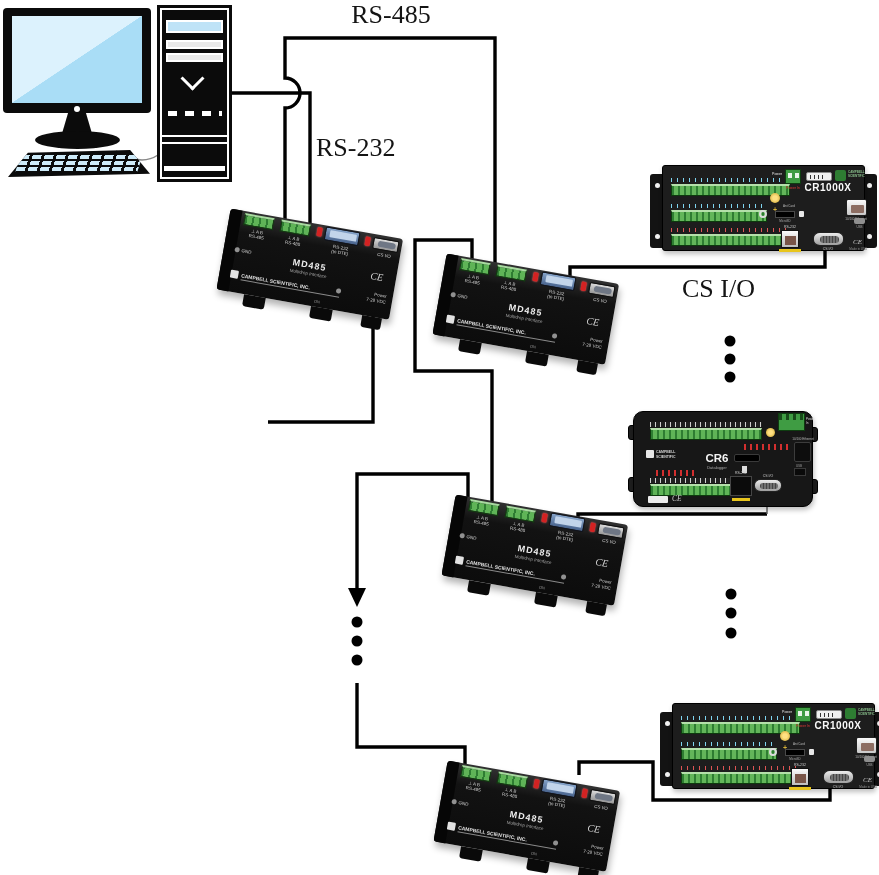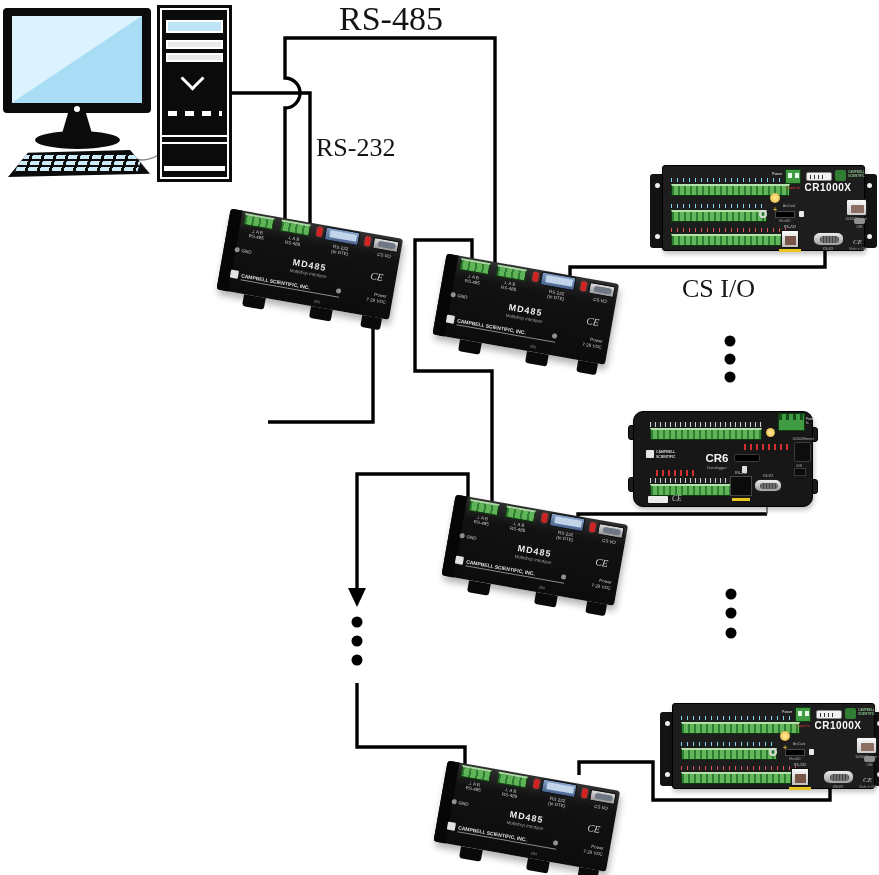--- a/index.html
+++ b/index.html
@@ -4,21 +4,21 @@
 <style>
   html,body{margin:0;padding:0;background:#fff;}
   .canvas{position:relative;width:879px;height:875px;background:#fff;overflow:hidden;
           font-family:"Liberation Sans",sans-serif;}
   .canvas *{position:absolute;box-sizing:border-box;}
   svg.wires{left:0;top:0;width:879px;height:875px;}
   .prel{white-space:pre-line;}
 
   
   .dlabel{font-family:"Liberation Serif",serif;color:#141414;}
-  .lbl-rs485{left:338px;top:0px;width:106px;text-align:center;font-size:34px;}
+  .lbl-rs485{left:338px;top:0px;width:106px;text-align:center;font-size:26px;}
   .lbl-rs232{left:316px;top:133px;width:100px;font-size:26px;}
   .lbl-csio{left:682px;top:274px;width:100px;font-size:26px;}
   .lbl-wall{left:131px;top:381px;width:138px;text-align:center;font-size:23px;line-height:28px;}
 
   
   .monitor{left:3px;top:8px;width:148px;height:105px;background:#0b0b0b;border-radius:4px;}
   .screen{left:9px;top:8px;width:130px;height:87px;
           background:linear-gradient(to bottom right,#dcf2fd 0 49.7%,#a9ddf6 50%);}
   .cam{left:71px;top:98px;width:6px;height:6px;background:#fff;border-radius:50%;}
   .stand{left:61px;top:113px;width:32px;height:24px;background:#0b0b0b;

